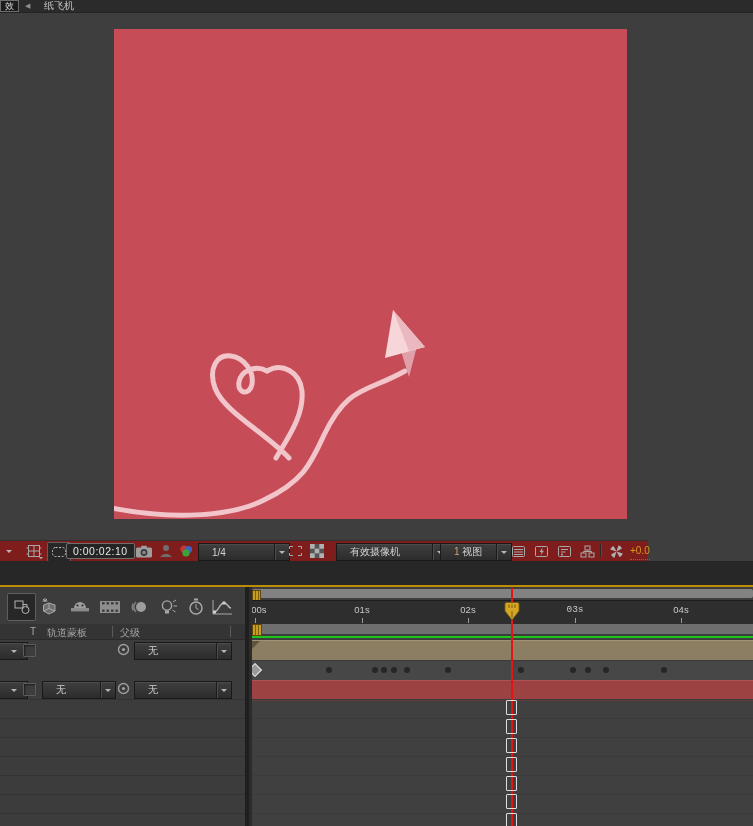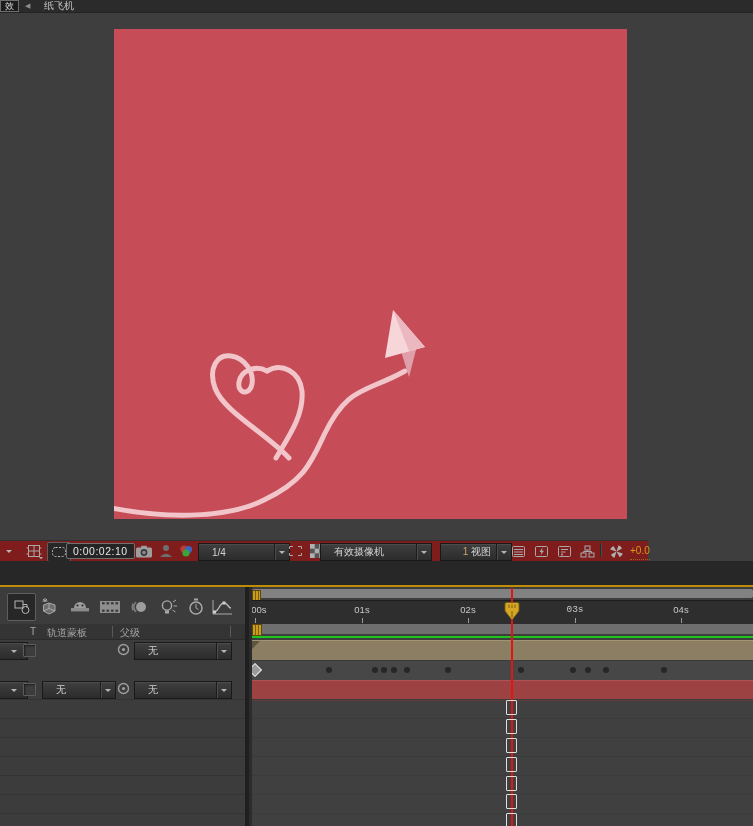--- a/index.html
+++ b/index.html
@@ -166,27 +166,27 @@
         <svg class="ic" width="14" height="14" viewBox="0 0 14 14">
           <rect x="0" y="0" width="14" height="14" fill="#555"></rect>
           <rect x="0" y="0" width="4.7" height="4.7" fill="#b0b0b0"></rect>
             <rect x="9.3" y="0" width="4.7" height="4.7" fill="#b0b0b0"></rect>
           <rect x="4.7" y="4.7" width="4.6" height="4.6" fill="#b0b0b0"></rect>
           <rect x="0" y="9.3" width="4.7" height="4.7" fill="#b0b0b0"></rect>
             <rect x="9.3" y="9.3" width="4.7" height="4.7" fill="#b0b0b0"></rect>
         </svg>
       </div>
 
-      <div class="tbx dd" style="left:320px;width:102px;justify-content:space-between;">
+      <div class="tbx dd" style="left:336px;width:102px;justify-content:space-between;">
         <span class="lbl">有效摄像机</span>
         <span class="sep"></span>
         <span class="arr"></span>
       </div>
 
-      <div class="tbx dd" style="left:440px;width:62px;text-align:right;">
+      <div class="tbx dd" style="left:440px;width:62px;">
         <span class="lbl"><span style="color:#cfa36b">1</span> <span>视图</span></span>
         <span class="sep"></span>
         <span class="arr"></span>
       </div>
 
       <div class="tbx ibtn" style="left:508px;width:20px;">
         <svg class="ic" width="15" height="13" viewBox="0 0 15 13">
             <g stroke="#a8a8a8" fill="none">
           <rect x="1.5" y="1.5" width="12" height="10" rx="1"></rect>
               <path d="M3 4.5H12 M3 7H12 M3 9.5H12"></path>

